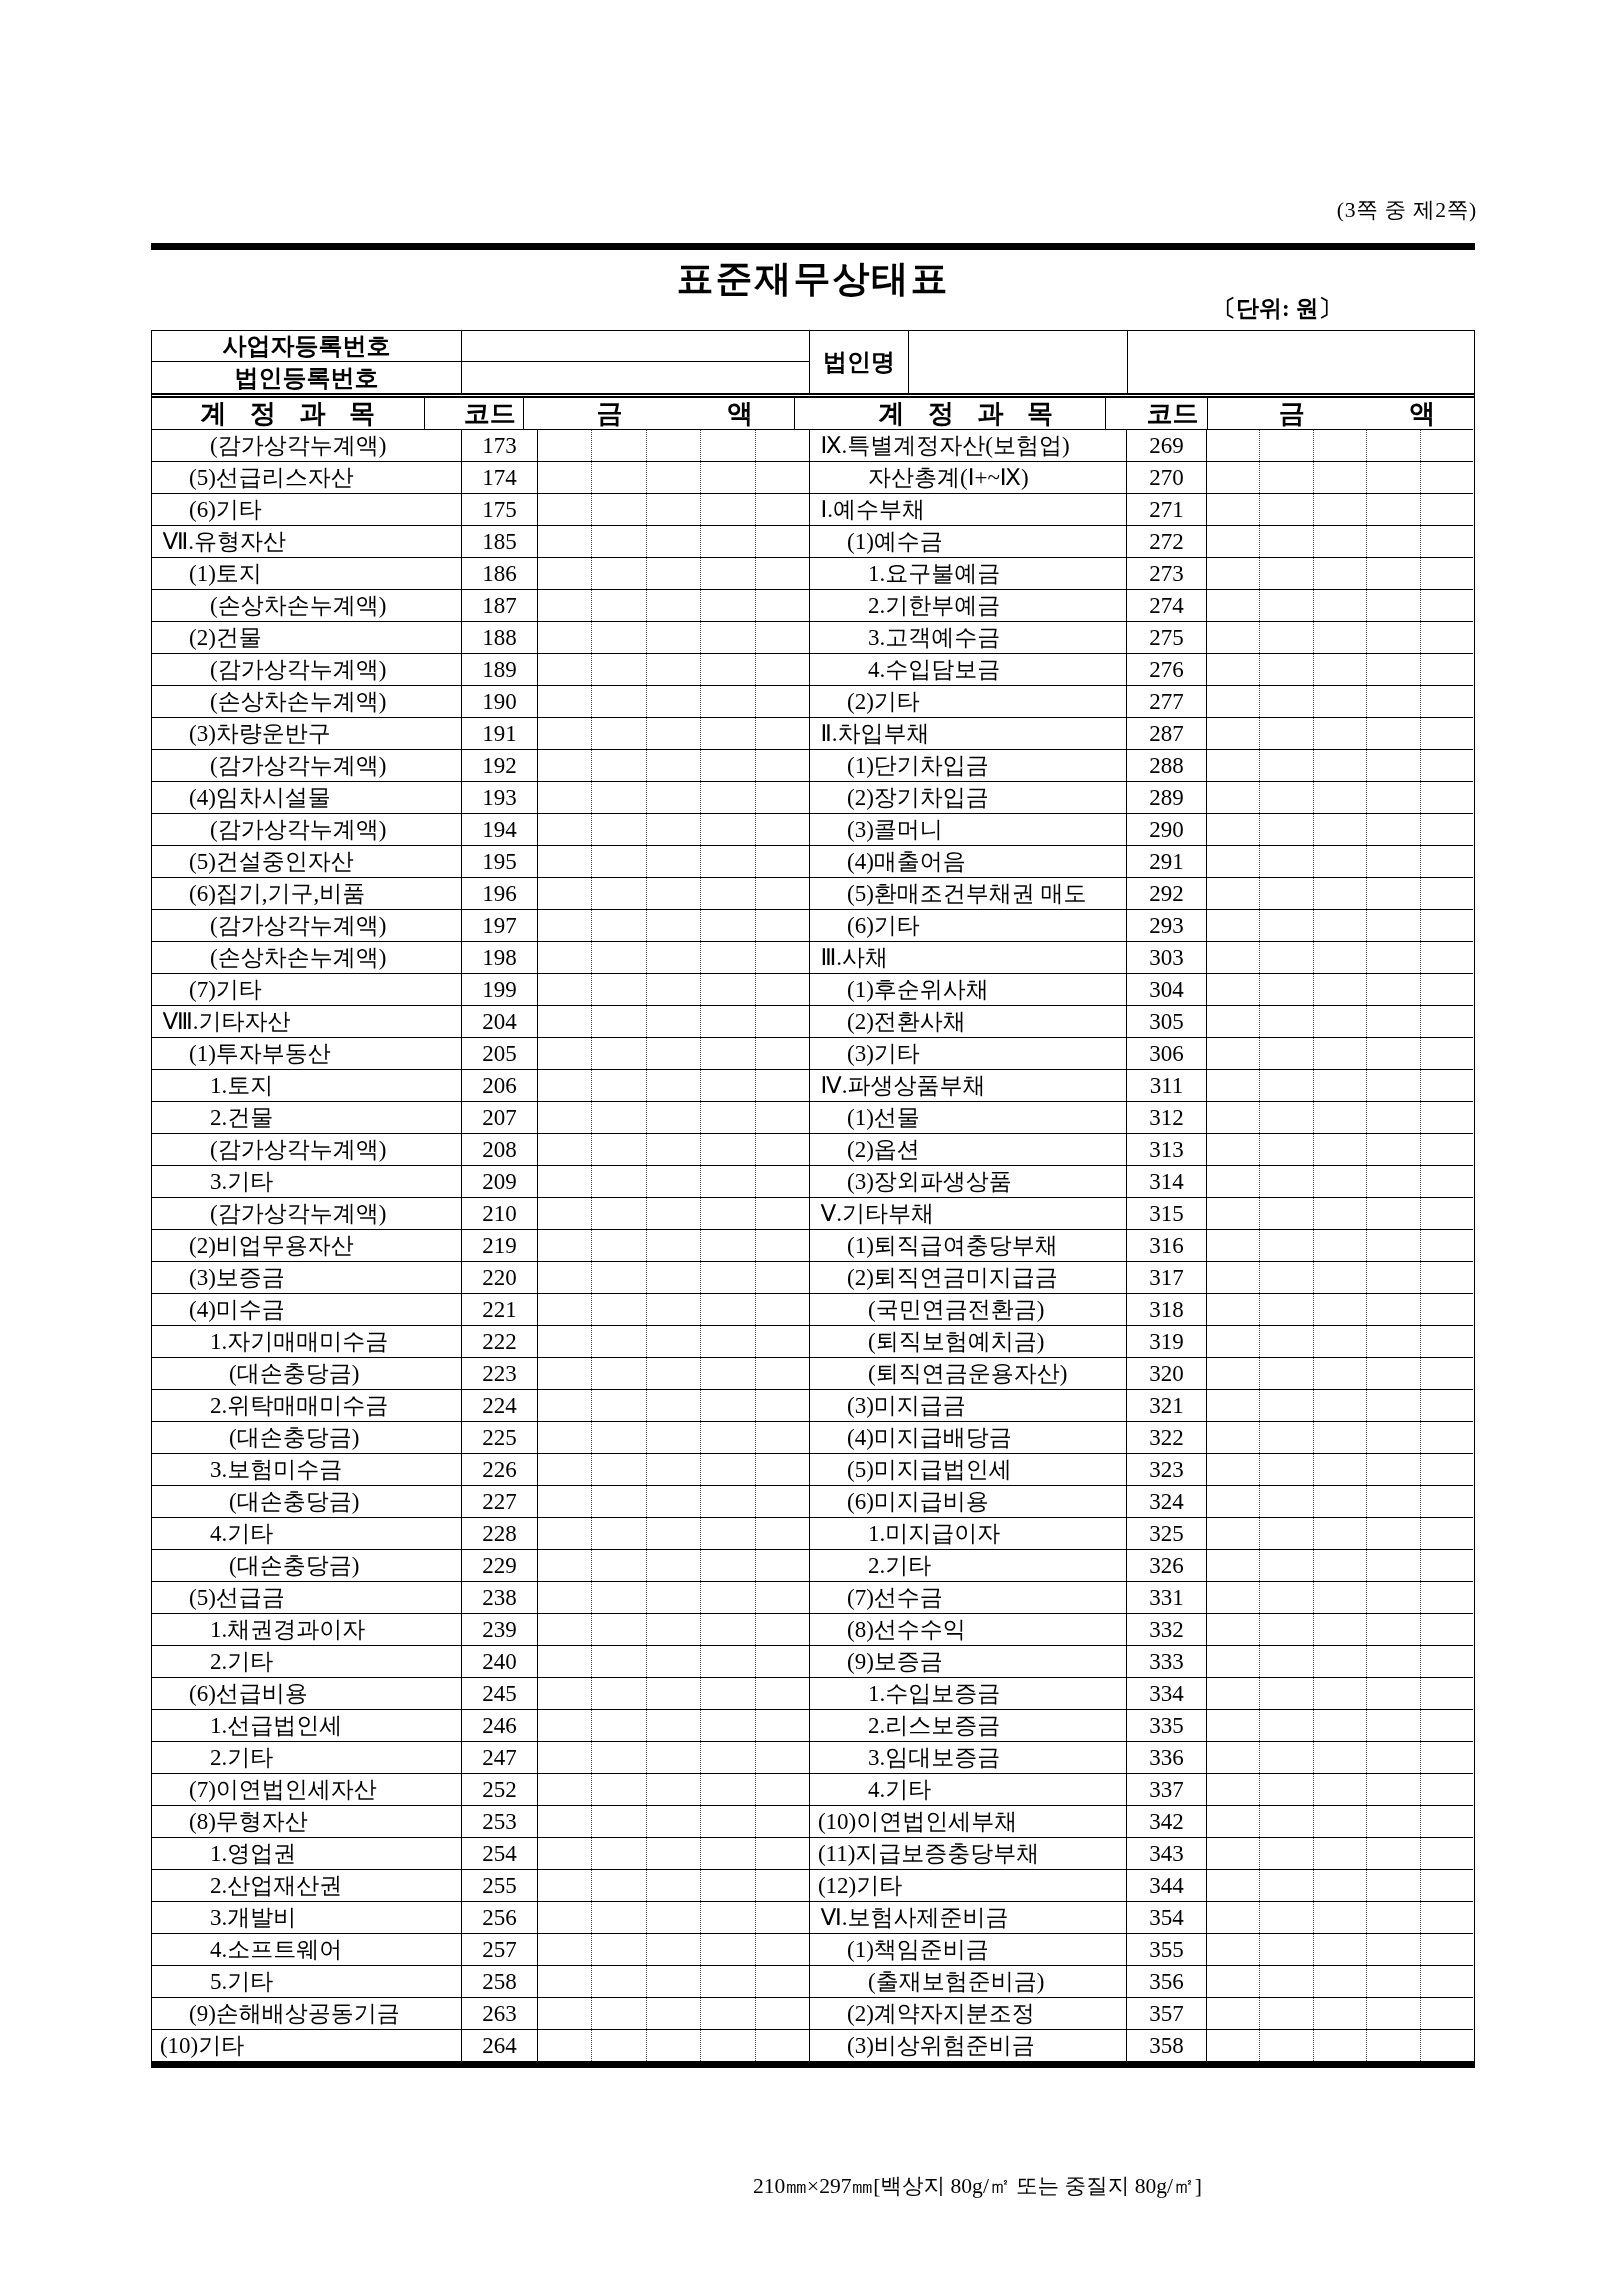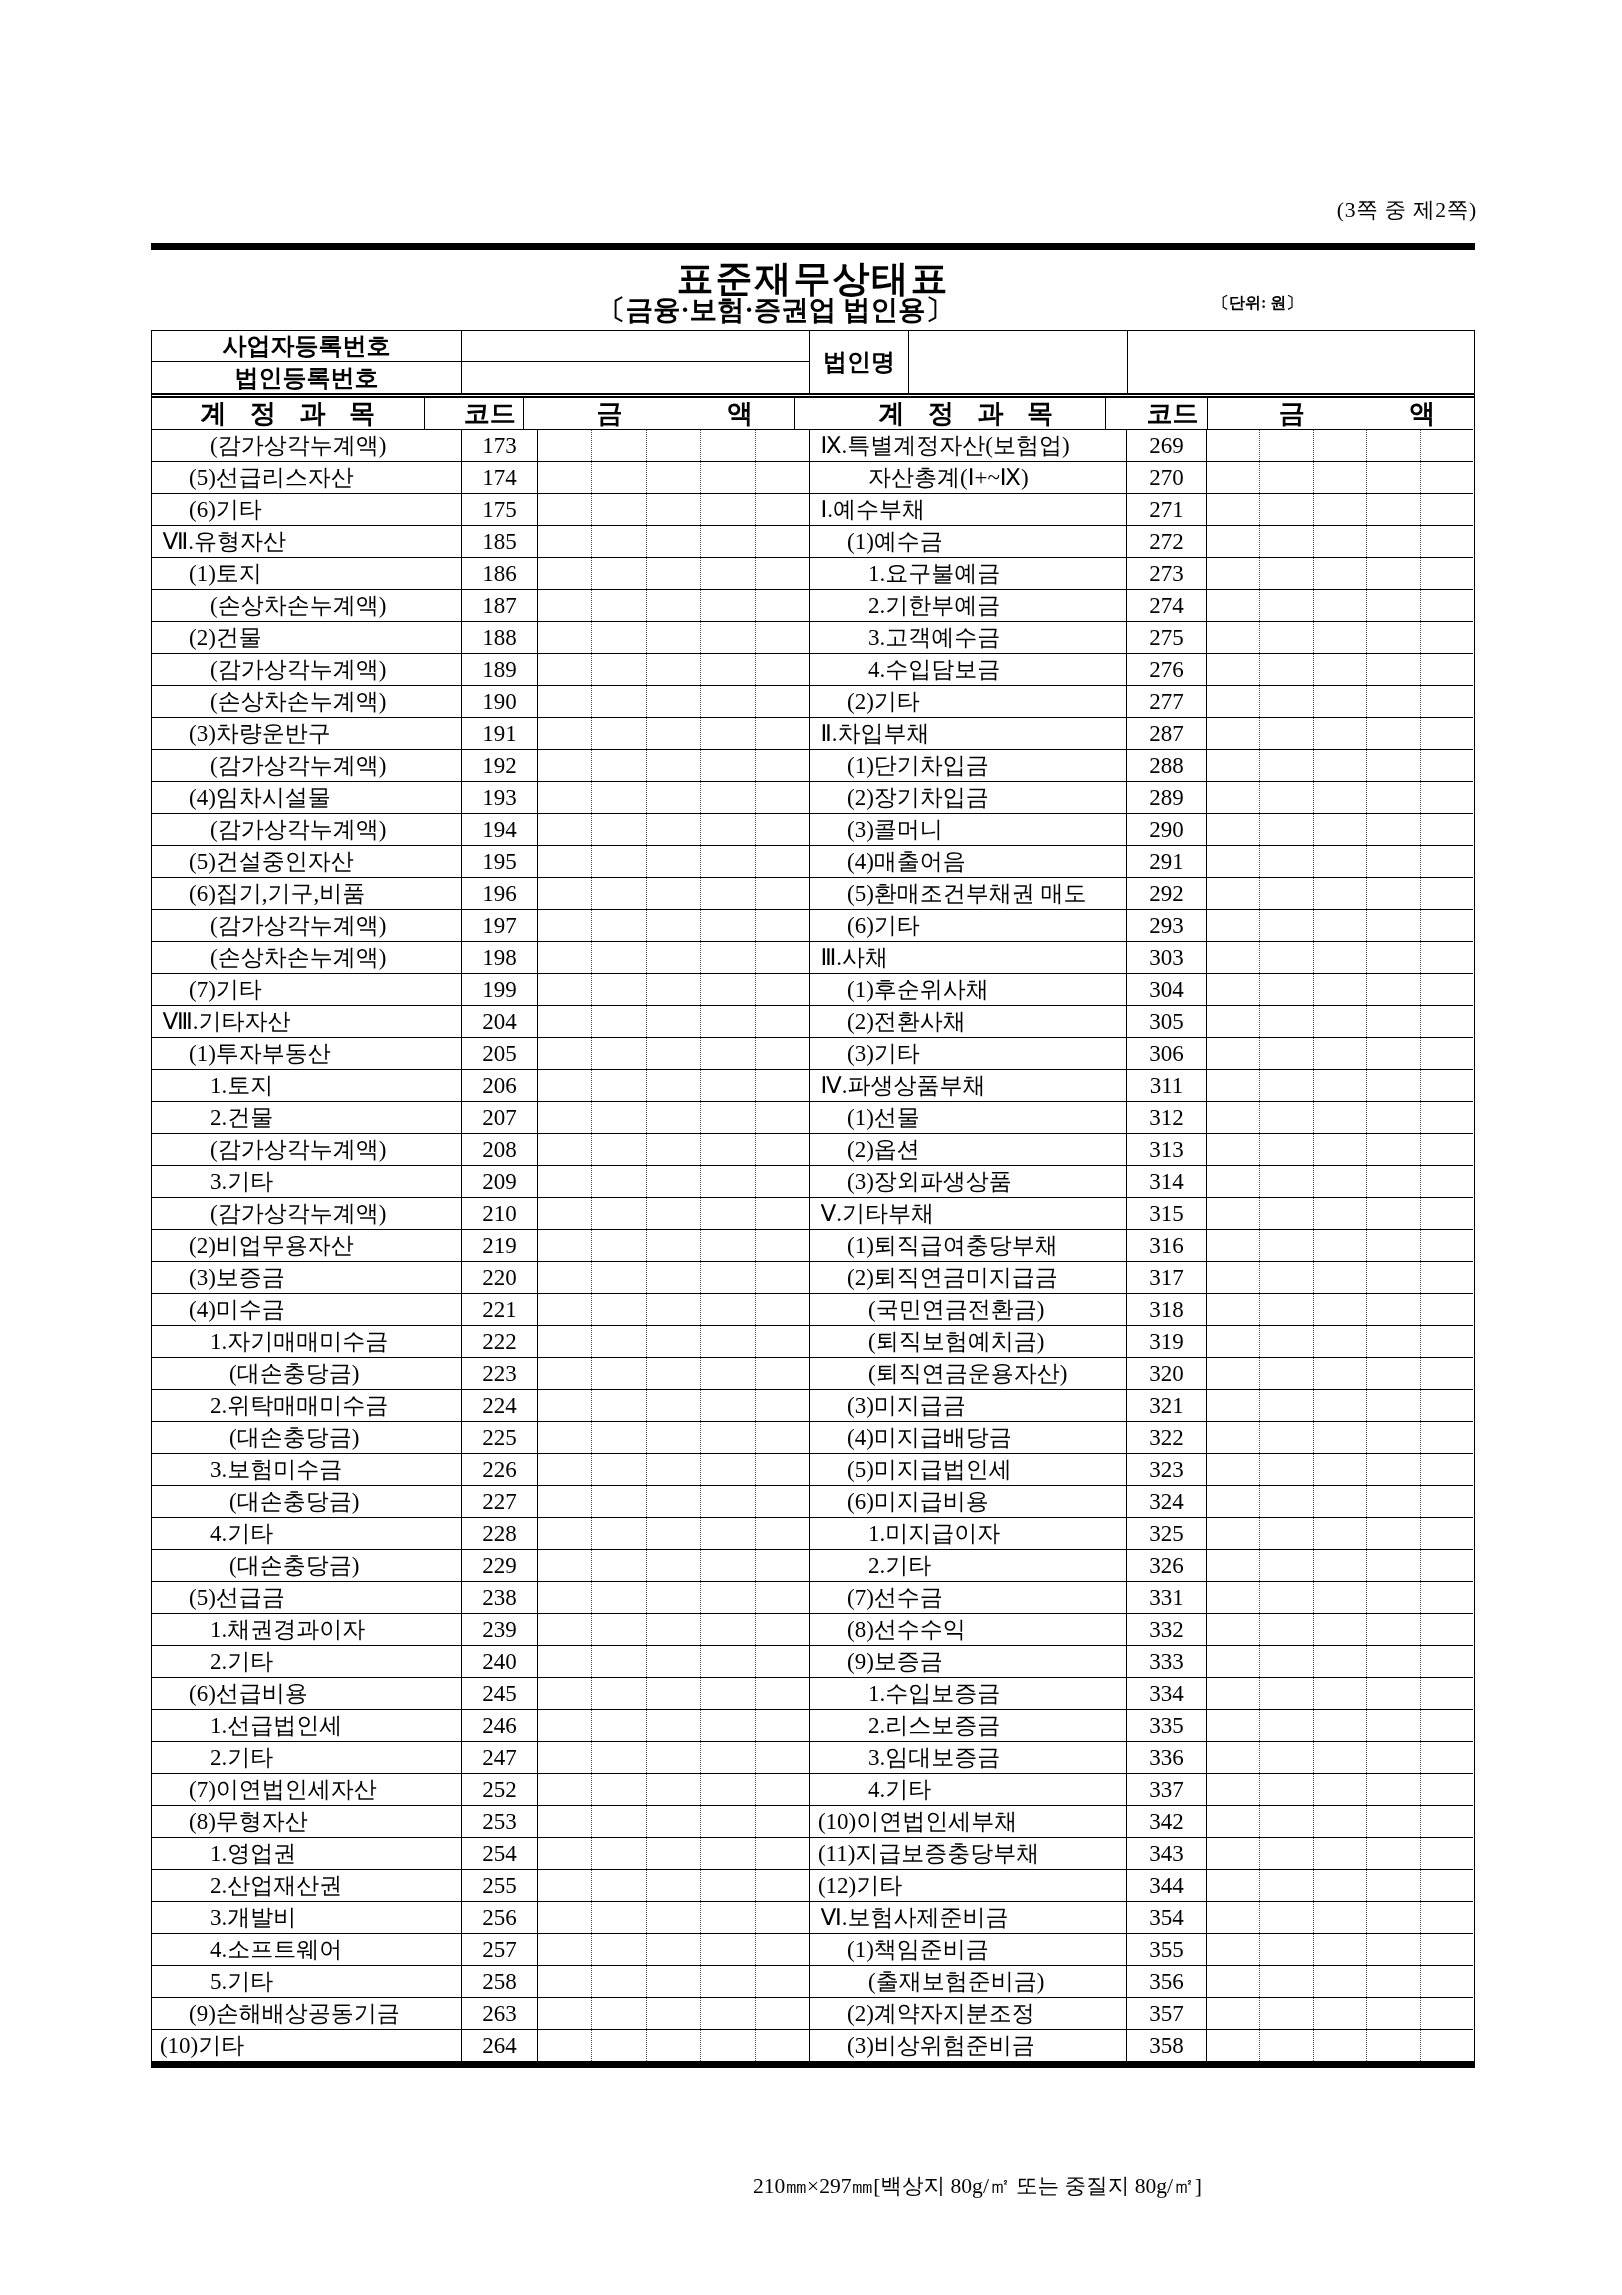--- a/index.html
+++ b/index.html
@@ -10,21 +10,21 @@
   
   #page-note{top:195px;left:1171px;width:306px;text-align:right;font-size:21.6px;letter-spacing:0.7px;}
   #footer-note{top:2171px;left:753px;width:722px;text-align:left;font-size:21.6px;}
 
   
   #top-rule{top:243px;left:151px;width:1324px;height:7.2px;background:#000;}
 
   
   #doc-title{top:254px;left:151px;width:1324px;text-align:center;font-size:37px;font-weight:bold;letter-spacing:2px;}
   #doc-subtitle{top:292px;left:455px;width:641px;text-align:center;font-size:27.5px;font-weight:bold;}
-  #unit-label{top:293px;left:1213px;font-size:16px;font-weight:bold;}
+  #unit-label{top:293px;left:1213px;font-size:23px;font-weight:bold;}
 
   
   #form-table{top:330px;left:151px;width:1324px;height:63px;border:1.3px solid #000;border-bottom:none;
               box-sizing:border-box;display:grid;grid-template-columns:310px 348px 99px 219px 346px;
               grid-template-rows:31px 31px;}
   .fcell{box-sizing:border-box;display:flex;align-items:center;justify-content:center;
          font-size:24px;font-weight:bold;}
   #f-biz-label {grid-area:1/1/2/2;border-right:1.3px solid #000;border-bottom:1.3px solid #000;}
   #f-biz-input {grid-area:1/2/2/3;border-right:1.3px solid #000;border-bottom:1.3px solid #000;}
   #f-corp-label{grid-area:2/1/3/2;border-right:1.3px solid #000;}
@@ -70,21 +70,20 @@
 </head>
 <body>
 
 <div id="page">
 
   <div class="abs" id="page-note">(3쪽 중 제2쪽)</div>
 
   <div class="abs" id="top-rule"></div>
 
   <div class="abs" id="doc-title">표준재무상태표</div>
-  <div class="abs" id="doc-subtitle">〔금융·보험·증권업 법인용〕</div>
   <div class="abs" id="unit-label">〔단위: 원〕</div>
 
   <div class="abs" id="form-table">
     <div class="fcell" id="f-biz-label">사업자등록번호</div>
     <div class="fcell" id="f-biz-input"></div>
     <div class="fcell" id="f-corp-label">법인등록번호</div>
     <div class="fcell" id="f-corp-input"></div>
     <div class="fcell" id="f-name-label">법인명</div>
     <div class="fcell" id="f-name-input"></div>
   </div>

